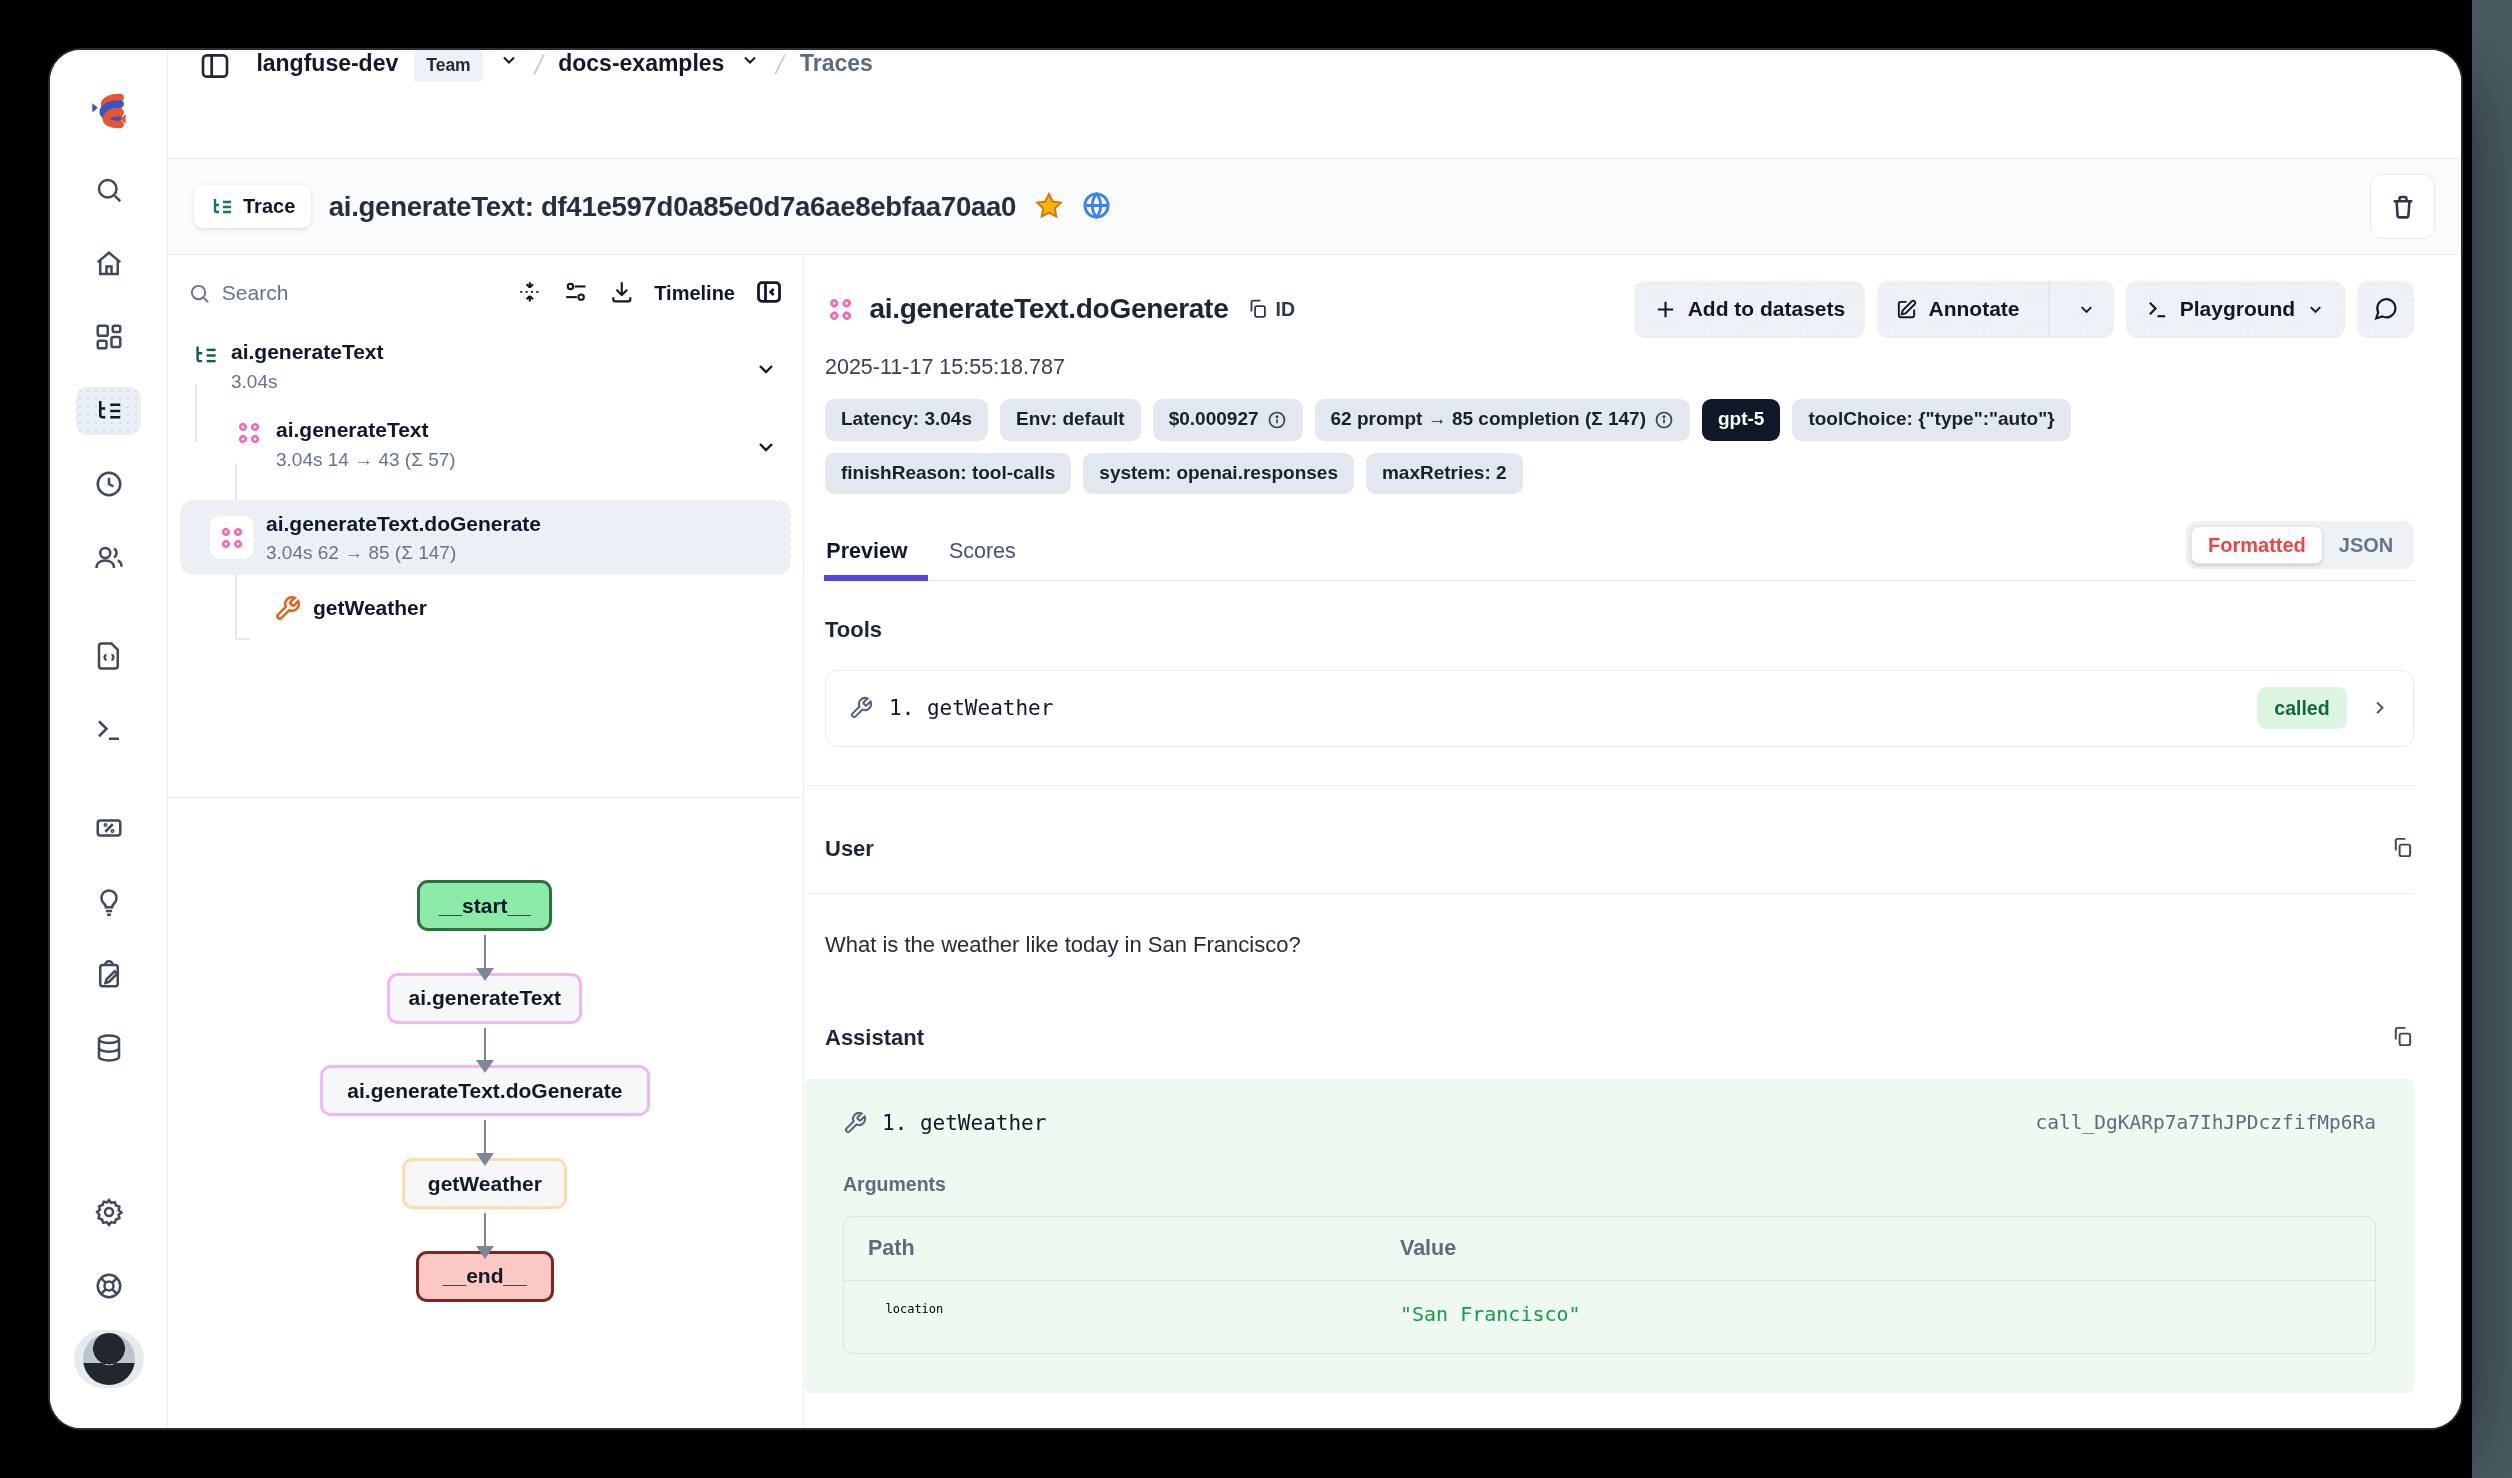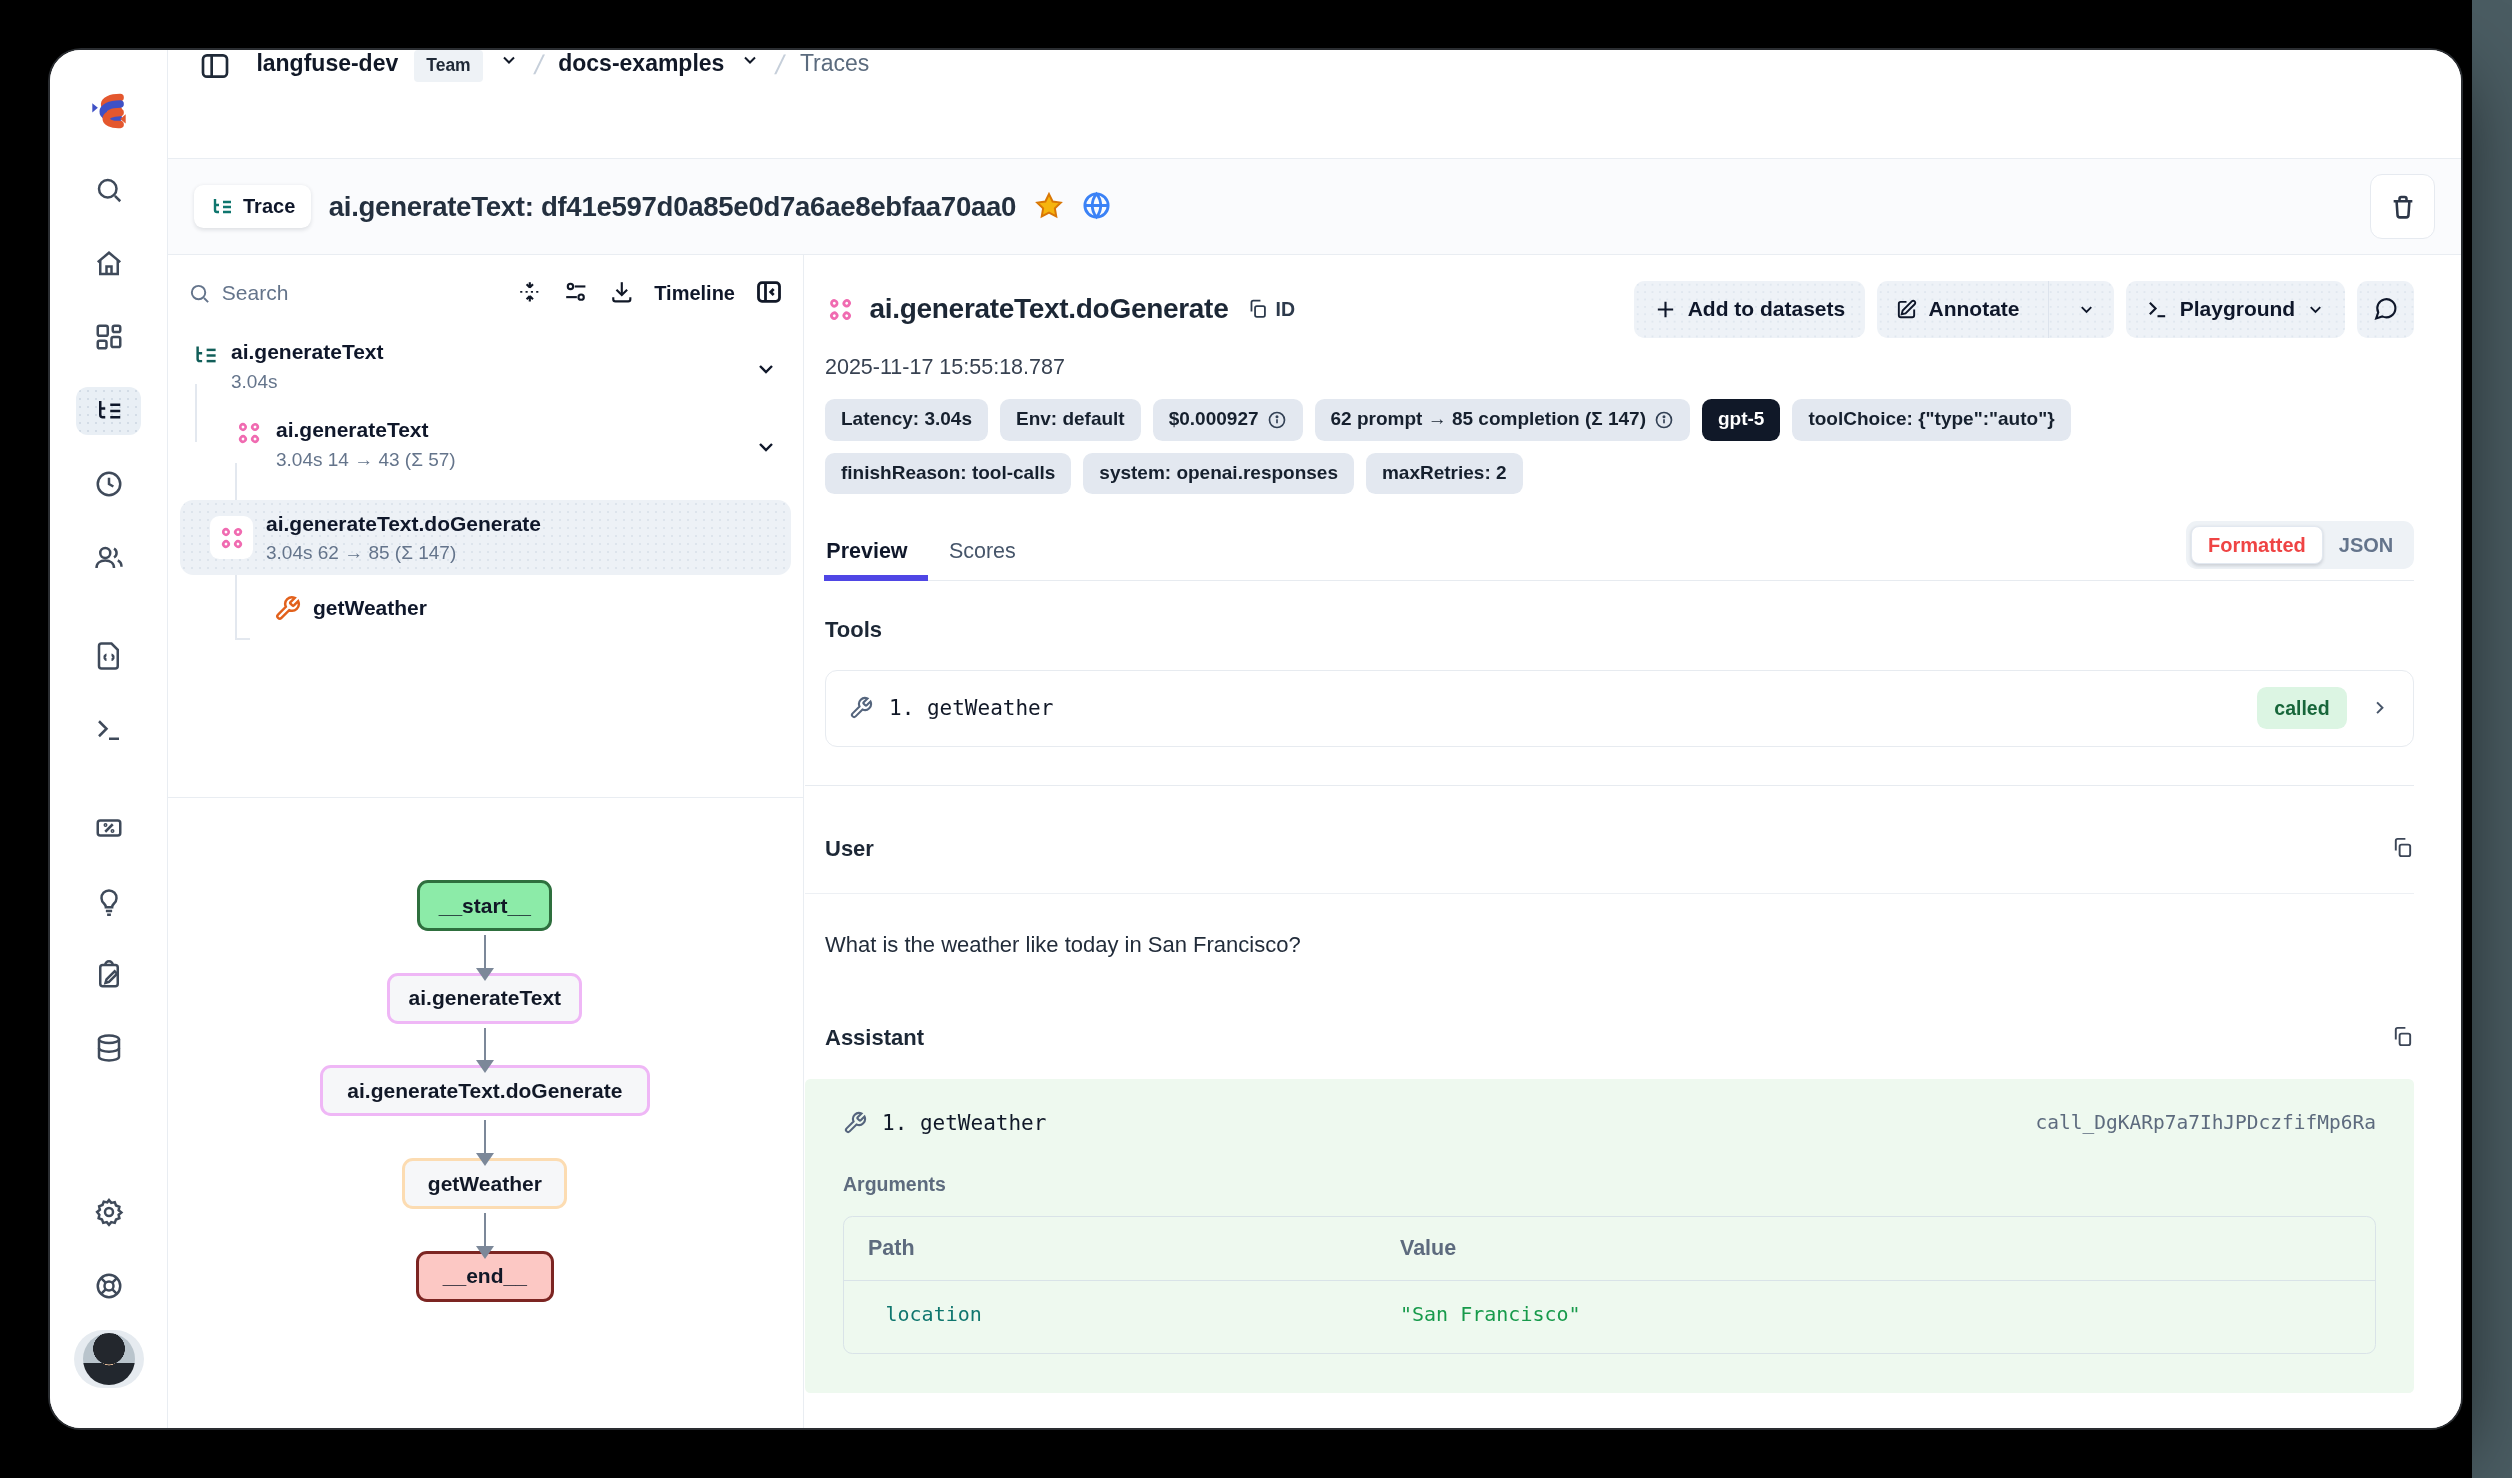--- a/index.html
+++ b/index.html
@@ -54,21 +54,21 @@
     position:absolute; left:118px; top:0; right:0; height:109px;
     border-bottom:1.3px solid #e9edf2; background:#fff;
     display:flex; align-items:flex-start; padding:0 31px; gap:16px;
   }
   .topbar .toggle { color:#1f2937; }
   .crumb-project { font-size:23px; font-weight:700; color:#111827; margin-left:9.4px; }
   .crumb-badge { background:#eef2f6; color:#1f2937; font-size:17.5px; font-weight:600;
     padding:5.4px 12px; border-radius:4px; }
   .crumb-sep { color:#c6cfda; font-size:27px; font-weight:300; transform:skewX(-12deg); }
   .crumb-env { font-size:23px; font-weight:700; color:#111827; }
-  .crumb-page { font-size:23px; font-weight:400; color:#5b6b7e; }
+  .crumb-page { font-size:23px; font-weight:700; color:#5b6b7e; }
   .chev { color:#111827; }
 
   
   .tracebar {
     position:absolute; left:118px; top:109px; right:0; height:96px;
     background:#fafbfd; border-bottom:1.3px solid #e9edf2;
     display:flex; align-items:center; padding:0 25.6px; gap:17.5px;text-align:right;
   }
   .trace-chip {
     background:#fff; border-radius:9.4px; box-shadow:0 1.3px 4px rgba(15,23,42,.12);
@@ -209,21 +209,21 @@
   }
   .tc-row { display:flex; align-items:center; gap:15px; }
   .tc-name { font-size:21px; color:#101828; }
   .tc-id { margin-left:auto; font-size:19.5px; color:#5d6b7e; }
   .args-label { margin-top:38px; font-size:19.5px; color:#5d6b7e; font-weight:600; }
   .kv-table { margin-top:20px; border:1.3px solid #d9e3e8; border-radius:9.4px; overflow:hidden; }
   .kv-head { display:flex; padding:19px 24px; border-bottom:1.3px solid #d9e3e8; }
   .kv-head .c1 { width:532px; font-size:21.5px; font-weight:600; color:#5d6b7e; }
   .kv-head .c2 { font-size:21.5px; font-weight:600; color:#5d6b7e; }
   .kv-row { display:flex; padding:21.5px 24px 27px 24px; }
-  .kv-row .c1 { width:532px; font-size:20px; color:#0f766e; padding-left:17.5px; }
+  .kv-row .c1 { width:532px; font-size:12px; color:#000000; padding-left:17.5px; }
   .kv-row .c2 { font-size:20px; color:#179a4b; }
 </style>
 </head>
 <body>
 
 <div class="window">
 
   <div class="rail">
     <div class="logo">
       <svg viewBox="0 0 48 42" width="46" height="39">

